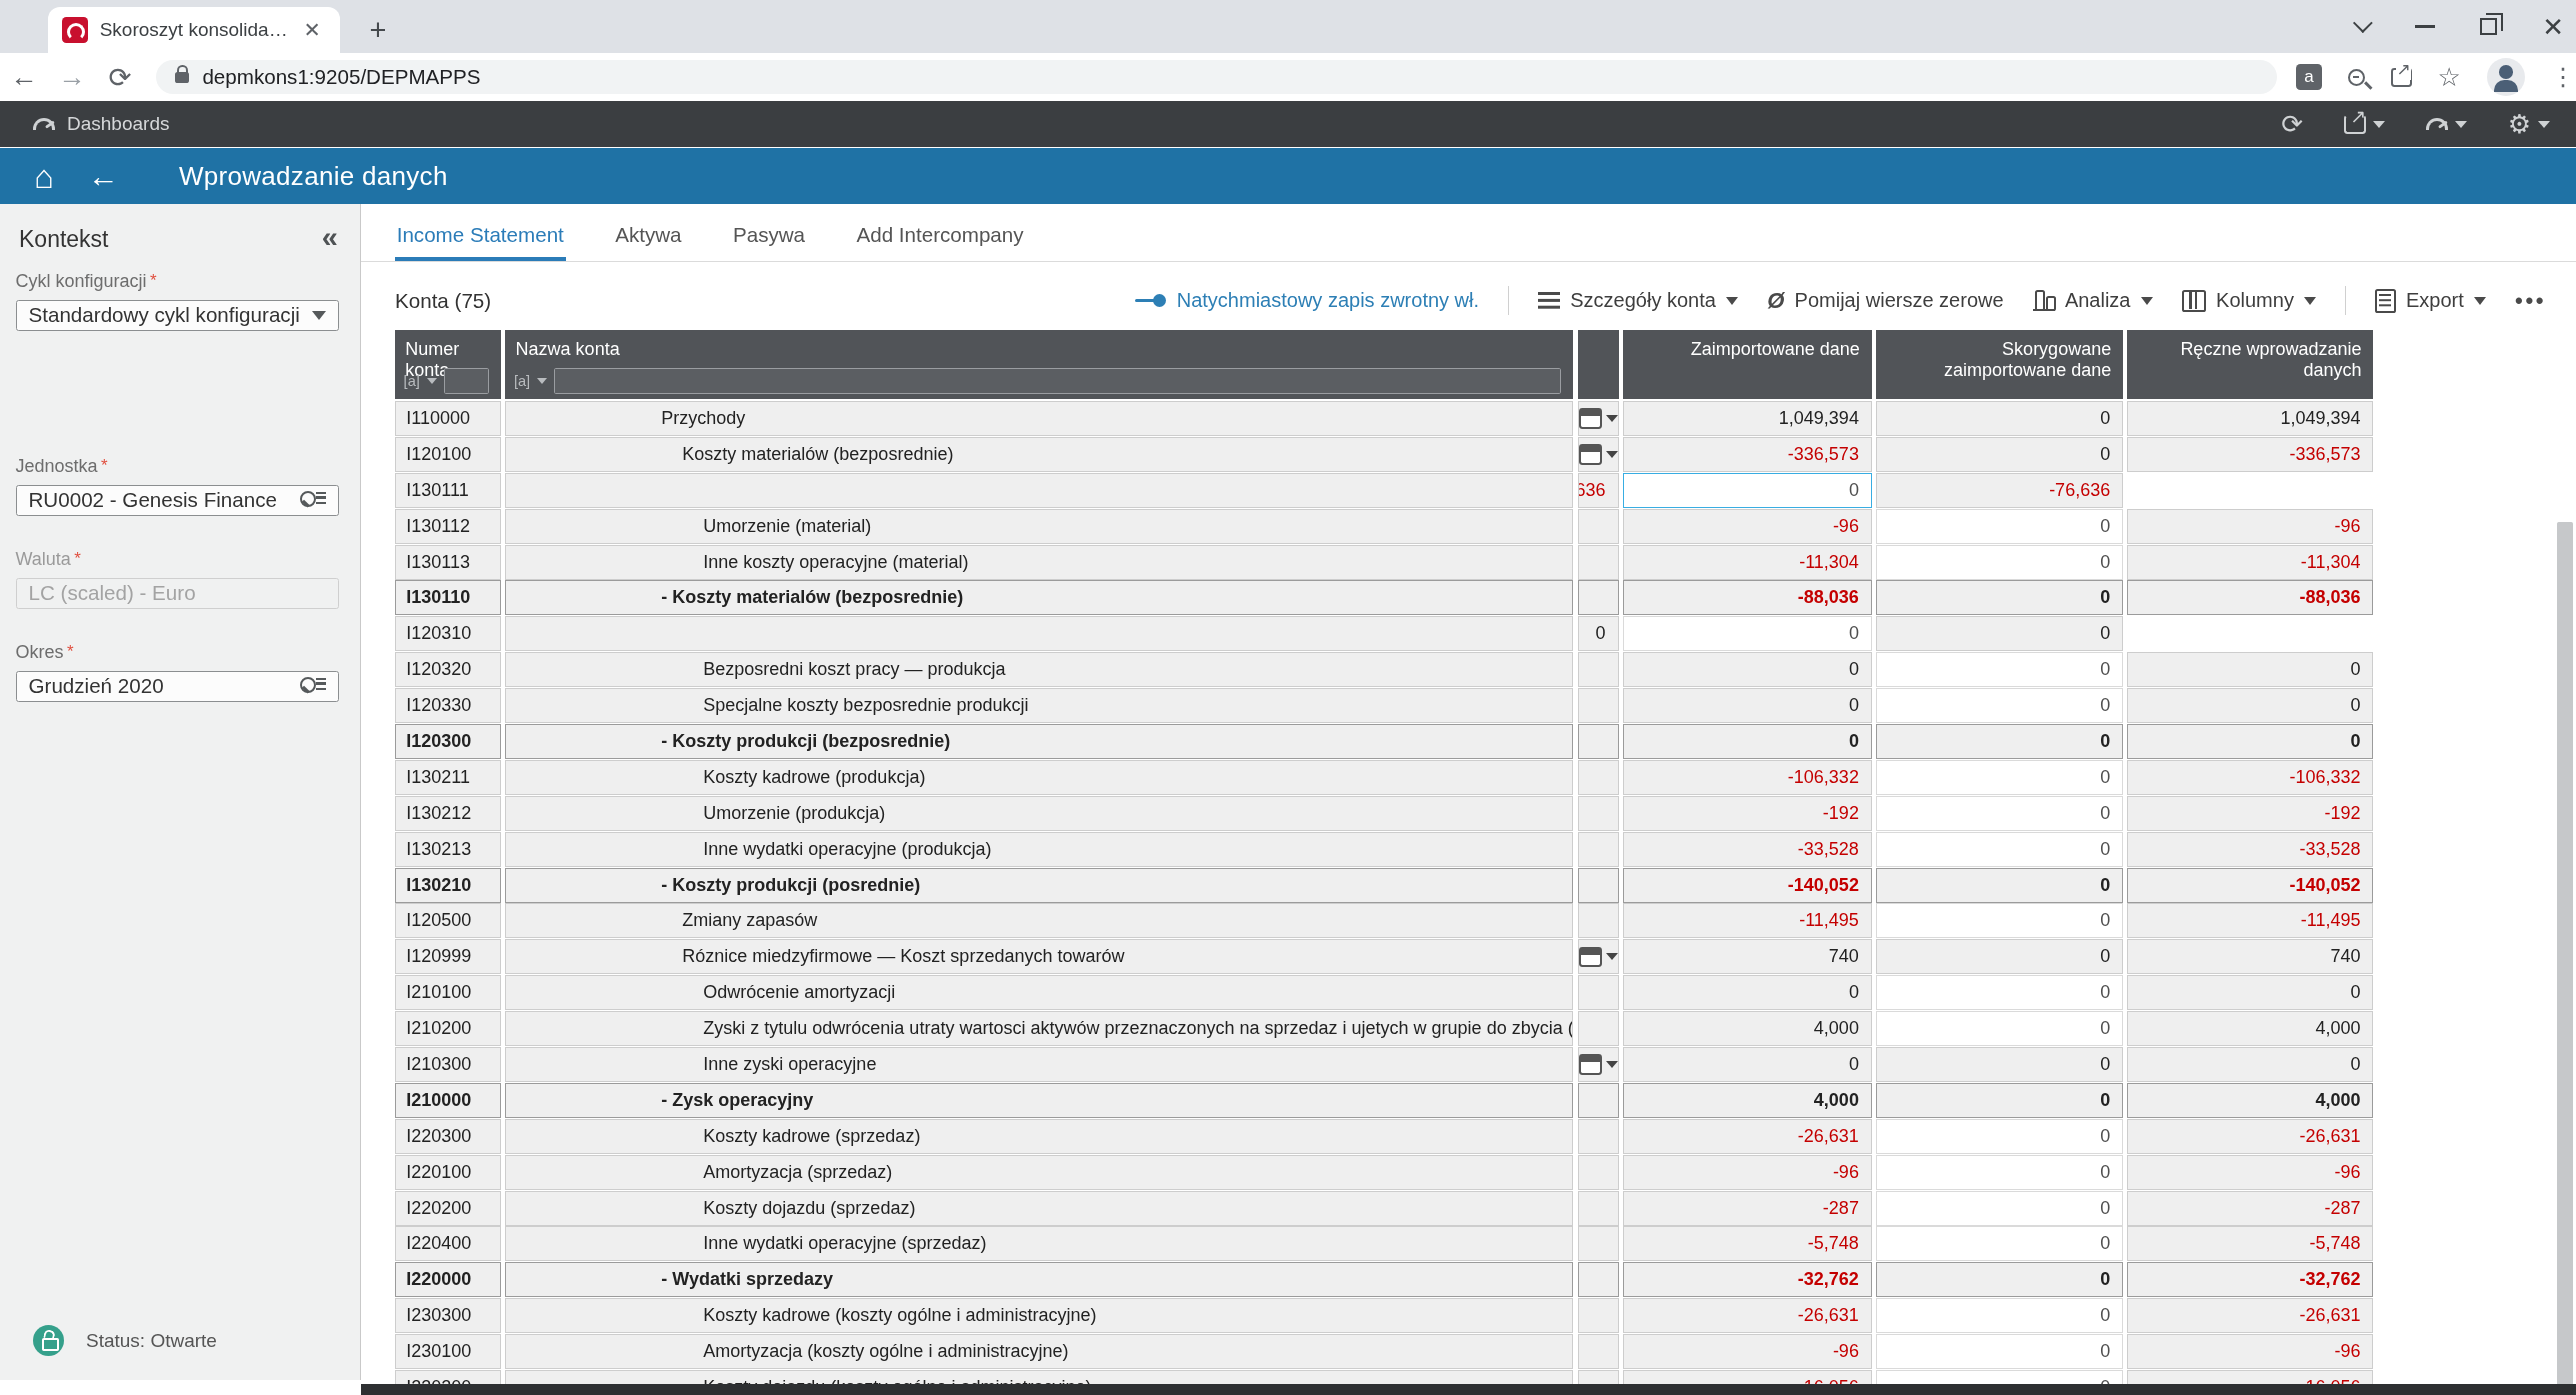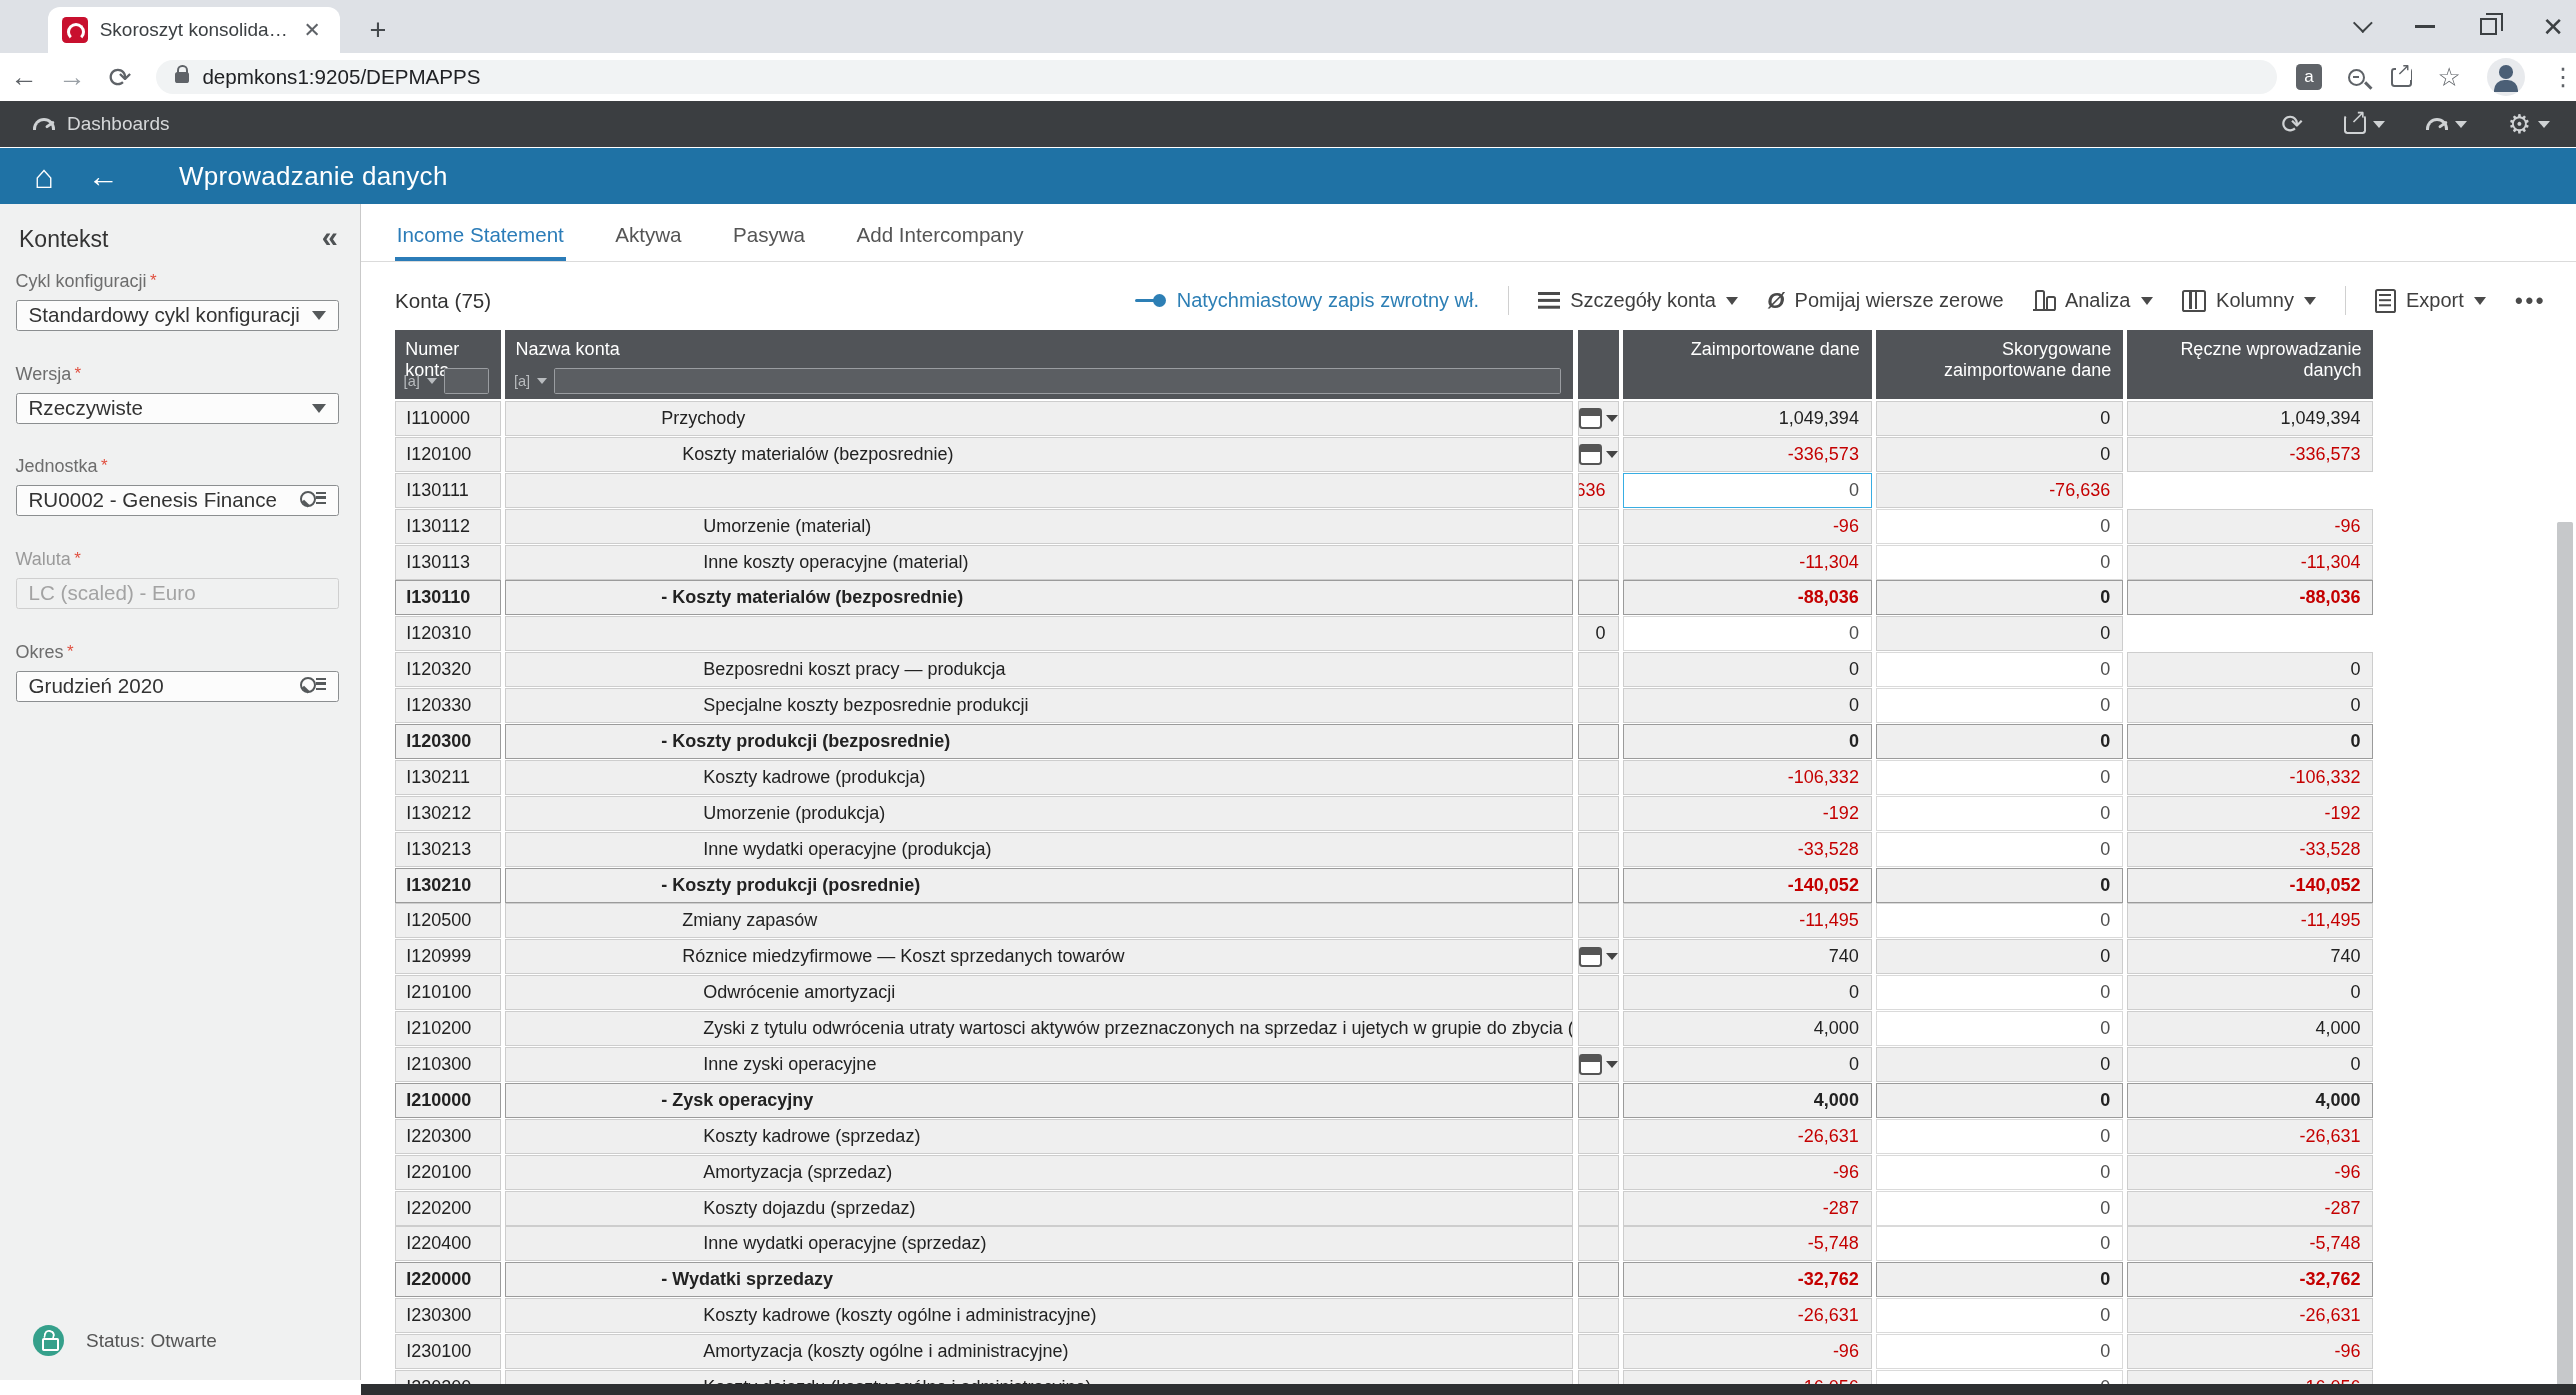--- a/index.html
+++ b/index.html
@@ -237,27 +237,20 @@
   <div class="collapse">«</div>
 
   <div class="fld" style="top:67px;">
     <div class="fld-label"><span>Cykl konfiguracji</span><span class="req">*</span></div>
     <div class="fld-box">
       <span class="val">Standardowy cykl konfiguracji</span>
       <span class="sel-caret"></span>
     </div>
   </div>
 
-  <div class="fld" style="top:160px;">
-    <div class="fld-label"><span>Wersja</span><span class="req">*</span></div>
-    <div class="fld-box">
-      <span class="val">Rzeczywiste</span>
-      <span class="sel-caret"></span>
-    </div>
-  </div>
 
   <div class="fld" style="top:252px;">
     <div class="fld-label"><span>Jednostka</span><span class="req">*</span></div>
     <div class="fld-box">
       <span class="val">RU0002 - Genesis Finance</span>
       <span class="lookup">
           <i></i>
         </span>
     </div>
   </div>

